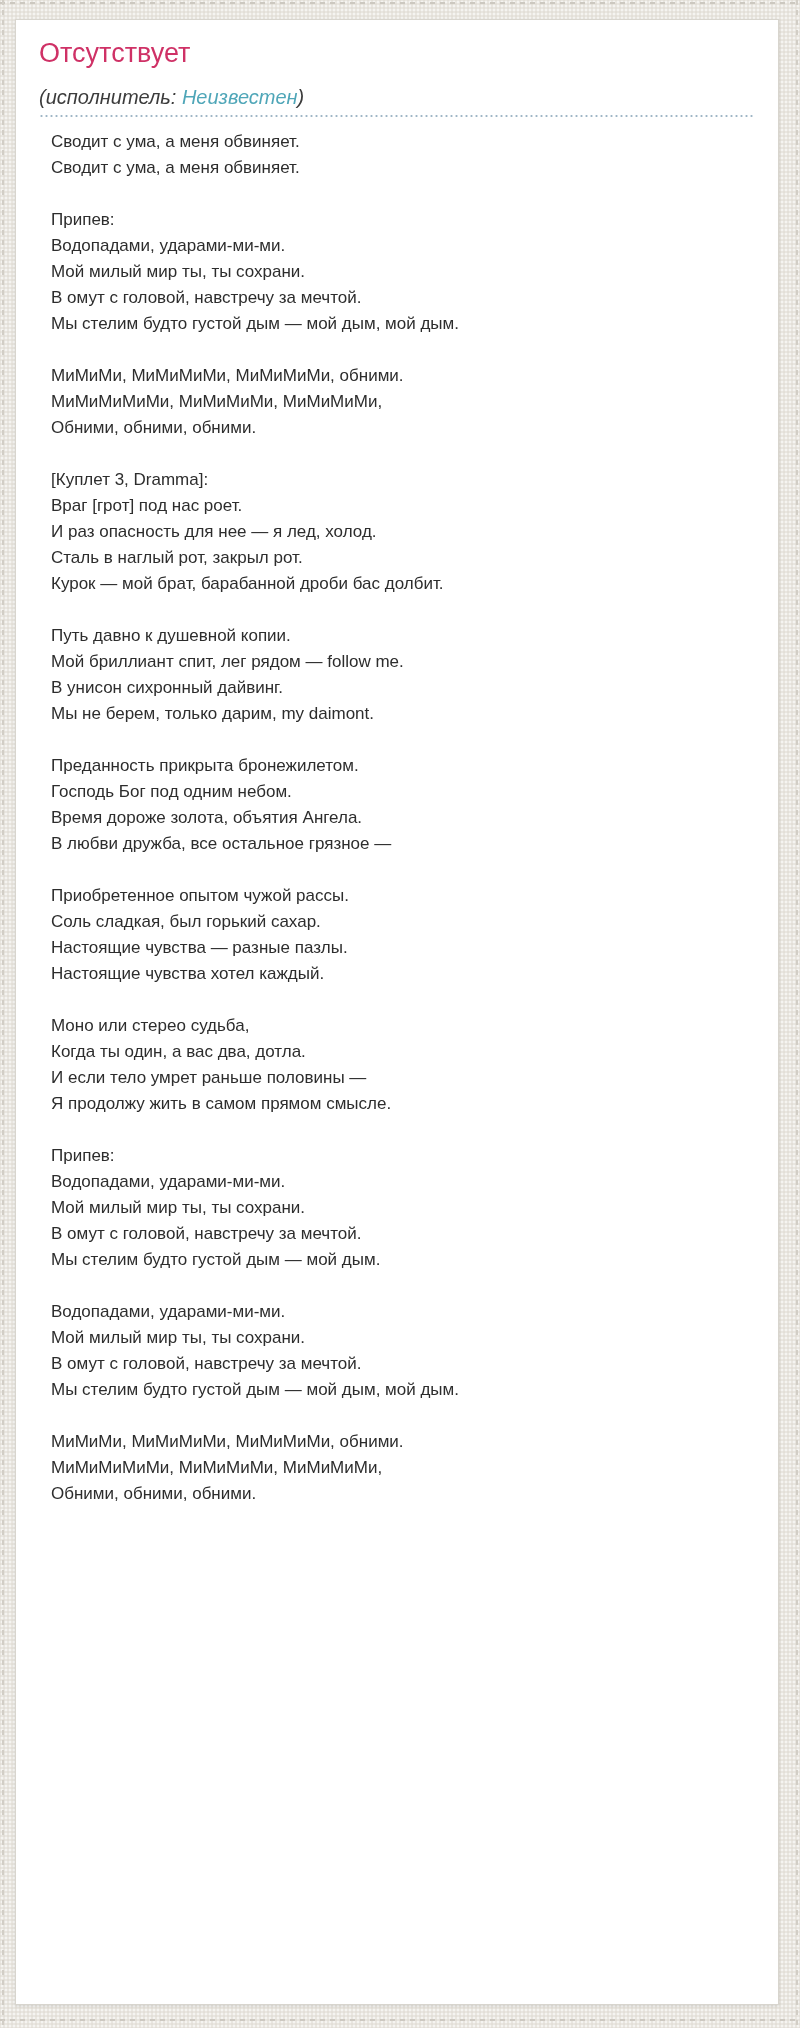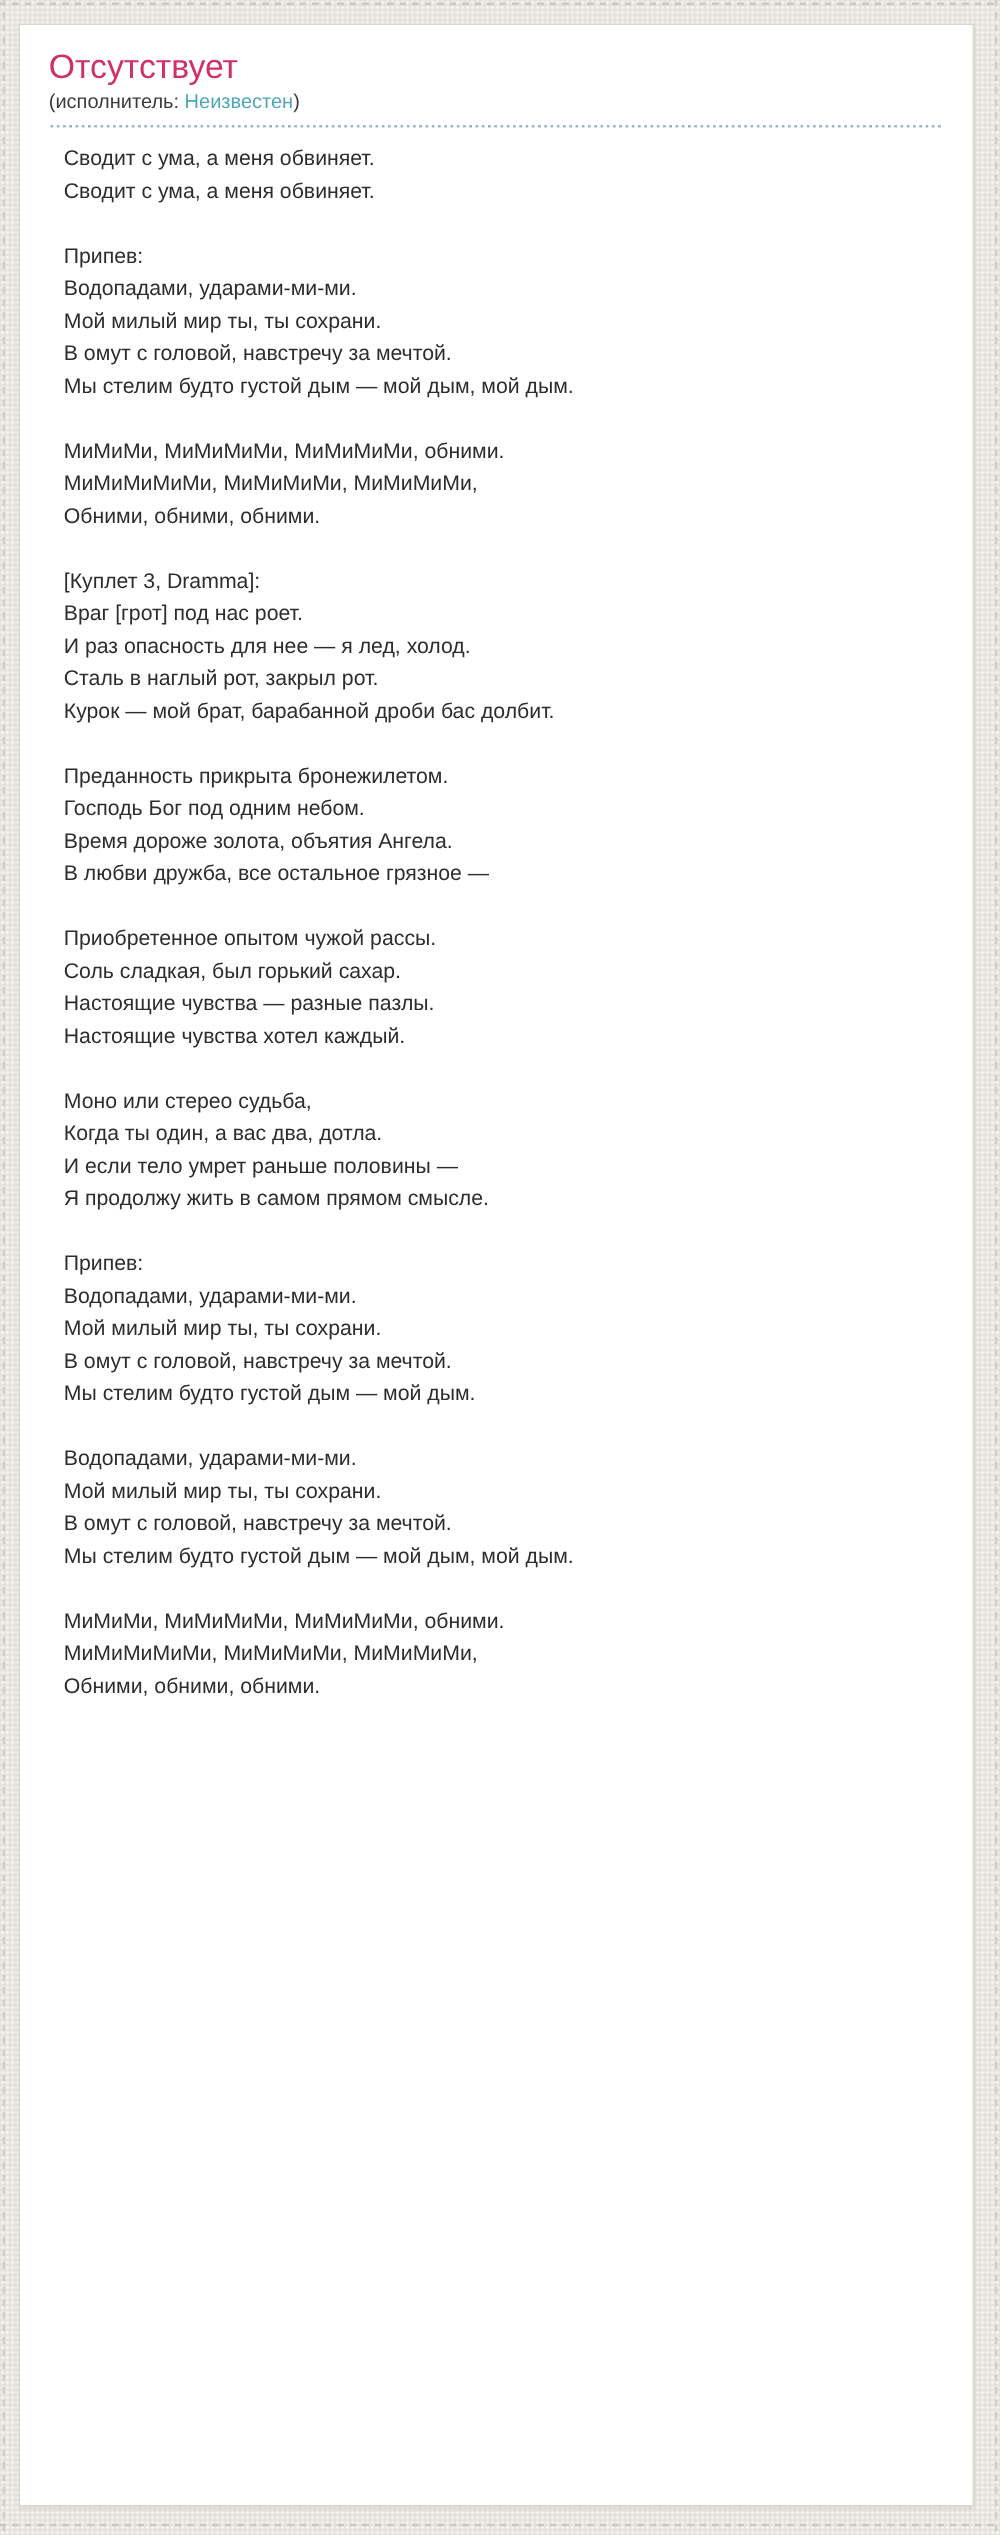--- a/index.html
+++ b/index.html
@@ -55,25 +55,26 @@
 
   .title {
     margin: 0;
     font-size: 27px;
     line-height: 30px;
     font-weight: 400;
     color: #cf3166;
     cursor: pointer;
   }
   .artist-line {
-    margin-top: 4px;
-    font-size: 16px;
+    margin-top: 19px;
+    font-size: 20px;
     line-height: 20px;
     color: #3c3c3c;
     padding-bottom: 8px;
+    font-style: italic;
   }
   .artist-link {
     color: #4fa6b8;
     text-decoration: none;
     cursor: pointer;
   }
   .divider {
     height: 2px;
     background-image: radial-gradient(circle, #9fb6c6 1px, rgba(0,0,0,0) 1.2px);
     background-size: 5px 2px;
@@ -105,20 +106,21 @@
   <h1 class="title">Отсутствует</h1>
   <div class="artist-line">
     <span>(исполнитель: </span><a class="artist-link">Неизвестен</a><span>)</span>
   </div>
   <div class="divider"></div>
   <div class="lyrics">
       <p>Сводит с ума, а меня обвиняет.<br>Сводит с ума, а меня обвиняет.</p>
       <p>Припев:<br>Водопадами, ударами-ми-ми.<br>Мой милый мир ты, ты сохрани.<br>В омут с головой, навстречу за мечтой.<br>Мы стелим будто густой дым — мой дым, мой дым.</p>
       <p>МиМиМи, МиМиМиМи, МиМиМиМи, обними.<br>МиМиМиМиМи, МиМиМиМи, МиМиМиМи,<br>Обними, обними, обними.</p>
       <p>[Куплет 3, Dramma]:<br>Враг [грот] под нас роет.<br>И раз опасность для нее — я лед, холод.<br>Сталь в наглый рот, закрыл рот.<br>Курок — мой брат, барабанной дроби бас долбит.</p>
+      <p>Путь давно к душевной копии.<br>Мой бриллиант спит, лег рядом — follow me.<br>В унисон сихронный дайвинг.<br>Мы не берем, только дарим, my daimont.</p>
       <p>Преданность прикрыта бронежилетом.<br>Господь Бог под одним небом.<br>Время дороже золота, объятия Ангела.<br>В любви дружба, все остальное грязное —</p>
       <p>Приобретенное опытом чужой рассы.<br>Соль сладкая, был горький сахар.<br>Настоящие чувства — разные пазлы.<br>Настоящие чувства хотел каждый.</p>
       <p>Моно или стерео судьба,<br>Когда ты один, а вас два, дотла.<br>И если тело умрет раньше половины —<br>Я продолжу жить в самом прямом смысле.</p>
       <p>Припев:<br>Водопадами, ударами-ми-ми.<br>Мой милый мир ты, ты сохрани.<br>В омут с головой, навстречу за мечтой.<br>Мы стелим будто густой дым — мой дым.</p>
       <p>Водопадами, ударами-ми-ми.<br>Мой милый мир ты, ты сохрани.<br>В омут с головой, навстречу за мечтой.<br>Мы стелим будто густой дым — мой дым, мой дым.</p>
       <p>МиМиМи, МиМиМиМи, МиМиМиМи, обними.<br>МиМиМиМиМи, МиМиМиМи, МиМиМиМи,<br>Обними, обними, обними.</p>
     </div>
 </div>
 
 </body></html>

